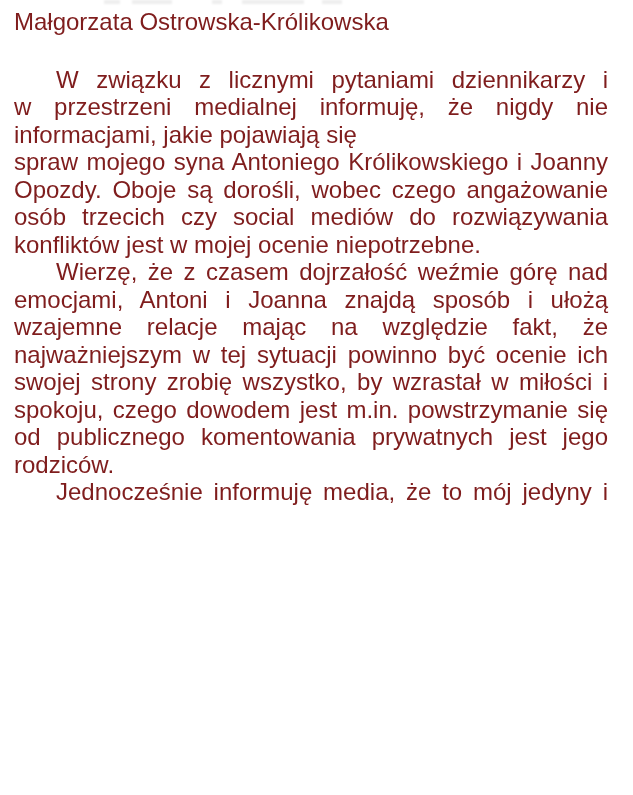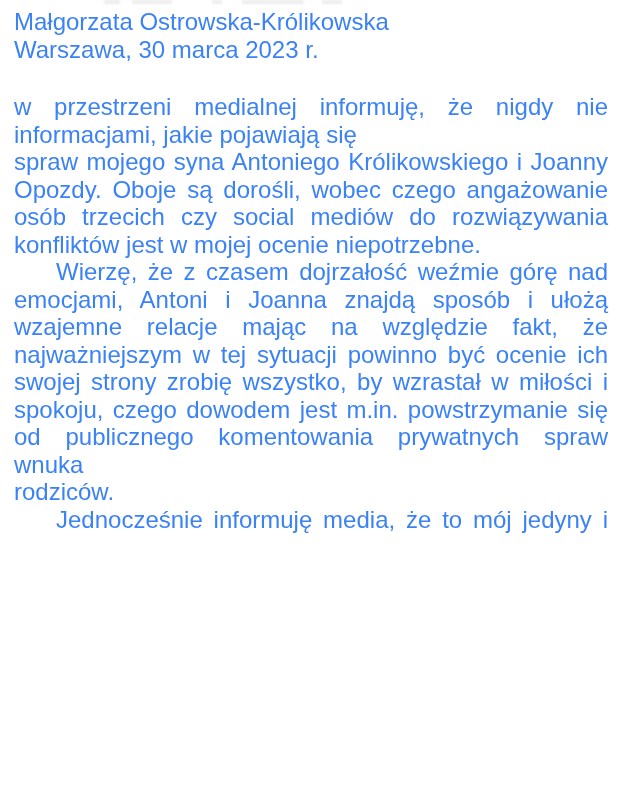--- a/index.html
+++ b/index.html
@@ -7,21 +7,21 @@
     padding: 0;
     background: #ffffff;
   }
   .page {
     position: relative;
     width: 633px;
     height: 795px;
     background: #ffffff;
     overflow: hidden;
     font-family: "Liberation Sans", sans-serif;
-    color: #3b82f6;
+    color: #7f1d1d;
   }
   .content {
     padding: 8px 25px 0 14px;
     font-size: 24px;
     line-height: 27.5px;
   }
   .header .ln {
     text-align: left;
   }
   .doc-title {
@@ -72,36 +72,36 @@
   <div class="artifact a1"></div>
   <div class="artifact a2"></div>
   <div class="artifact a3"></div>
   <div class="artifact a4"></div>
   <div class="artifact a5"></div>
 
   <div class="content">
 
     <div class="header">
       <div class="ln plain">Małgorzata Ostrowska-Królikowska</div>
-      <div class="ln plain">Warszawa, 30 marca 2023 r.</div>
     </div>
 
 
     <div class="bodytext">
+      <div class="ln j ind">W związku z licznymi pytaniami dziennikarzy i</div>
       <div class="ln j">w przestrzeni medialnej informuję, że nigdy nie</div>
       <div class="ln plain">informacjami, jakie pojawiają się</div>
       <div class="ln j">spraw mojego syna Antoniego Królikowskiego i Joanny</div>
       <div class="ln j">Opozdy. Oboje są dorośli, wobec czego angażowanie</div>
       <div class="ln j">osób trzecich czy social mediów do rozwiązywania</div>
       <div class="ln plain">konfliktów jest w mojej ocenie niepotrzebne.</div>
       <div class="ln j ind">Wierzę, że z czasem dojrzałość weźmie górę nad</div>
       <div class="ln j">emocjami, Antoni i Joanna znajdą sposób i ułożą</div>
       <div class="ln j">wzajemne relacje mając na względzie fakt, że</div>
       <div class="ln j">najważniejszym w tej sytuacji powinno być ocenie ich</div>
       <div class="ln j">swojej strony zrobię wszystko, by wzrastał w miłości i</div>
       <div class="ln j">spokoju, czego dowodem jest m.in. powstrzymanie się</div>
-      <div class="ln j">od publicznego komentowania prywatnych spraw wnuka</div>
+      <div class="ln j">od publicznego komentowania prywatnych jest jego</div>
       <div class="ln plain">rodziców.</div>
       <div class="ln j ind">Jednocześnie informuję media, że to mój jedyny i</div>
     </div>
 
   </div>
 </div>
 
 </body></html>

